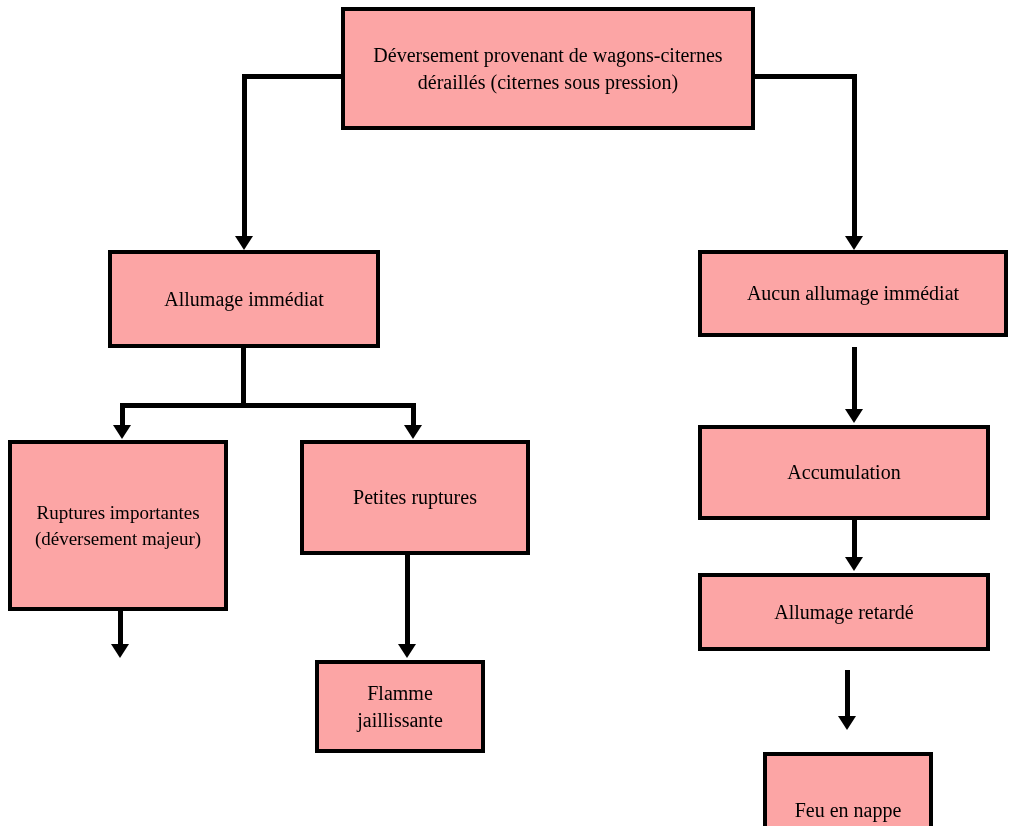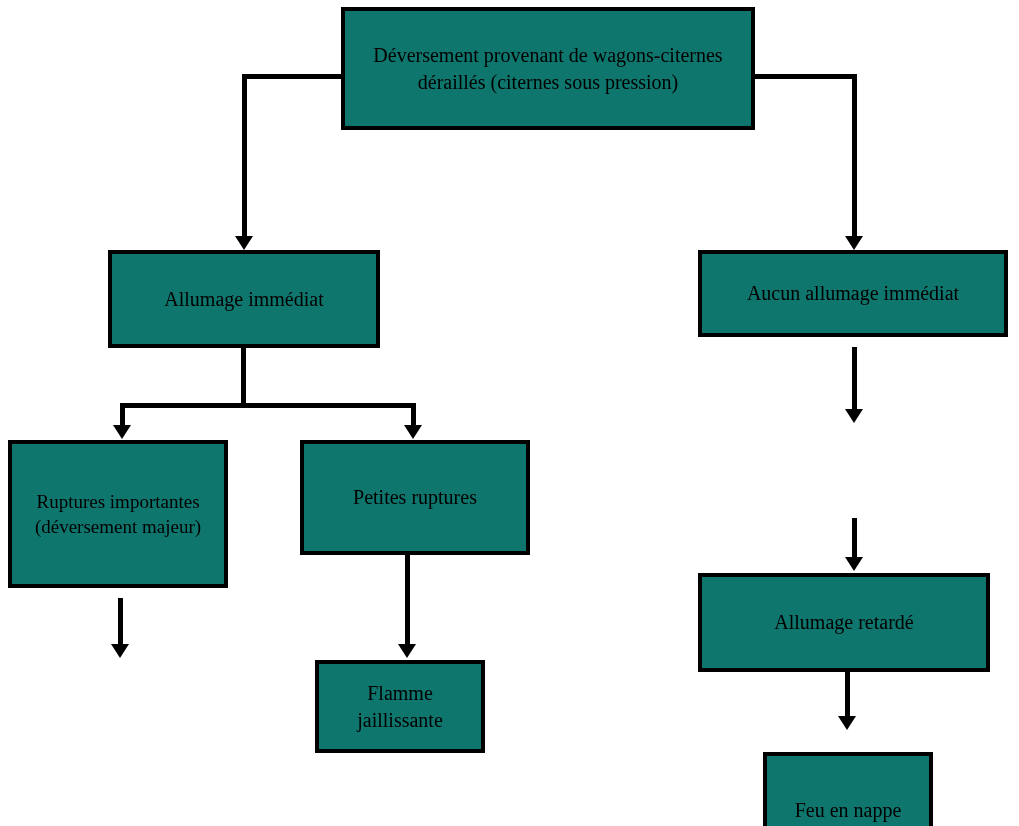--- a/index.html
+++ b/index.html
@@ -12,21 +12,21 @@
     width: 1019px;
     height: 826px;
     background: #ffffff;
     overflow: hidden;
     font-family: "Liberation Serif", "DejaVu Serif", serif;
   }
   .node {
     position: absolute;
     box-sizing: border-box;
     border: 4px solid #000000;
-    background: #0f766e;
+    background: #fca5a5;
     display: flex;
     align-items: center;
     justify-content: center;
     text-align: center;
     color: #000000;
     z-index: 3;
   }
   .node .label {
     display: block;
     line-height: 1.32;
@@ -96,35 +96,38 @@
   </div>
 
   <div class="node" style="left:108px; top:250px; width:272px; height:98px;align-items:center;">
     <span class="label fs20">Allumage immédiat</span>
   </div>
 
   <div class="node" style="left:698px; top:250px; width:310px; height:87px;">
     <span class="label fs20">Aucun allumage immédiat</span>
   </div>
 
-  <div class="node" style="left:8px; top:440px; width:220px; height:148px;">
+  <div class="node" style="left:8px; top:440px; width:220px; height:171px;">
     <span class="label fs19">Ruptures importantes (déversement majeur)</span>
   </div>
 
   <div class="node" style="left:300px; top:440px; width:230px; height:115px;">
     <span class="label fs20">Petites ruptures</span>
   </div>
 
 
   <div class="node" style="left:315px; top:660px; width:170px; height:93px;">
     <span class="label fs20">Flamme jaillissante</span>
   </div>
 
+  <div class="node" style="left:698px; top:425px; width:292px; height:95px;">
+    <span class="label fs20">Accumulation</span>
+  </div>
 
-  <div class="node" style="left:698px; top:573px; width:292px; height:99px;">
+  <div class="node" style="left:698px; top:573px; width:292px; height:78px;">
     <span class="label fs20">Allumage retardé</span>
   </div>
 
   <div class="node" style="left:763px; top:731px; width:170px; height:116px;margin-top:21px;">
     <span class="label fs20">Feu en nappe</span>
   </div>
 
 </div>
 
 </body></html>

